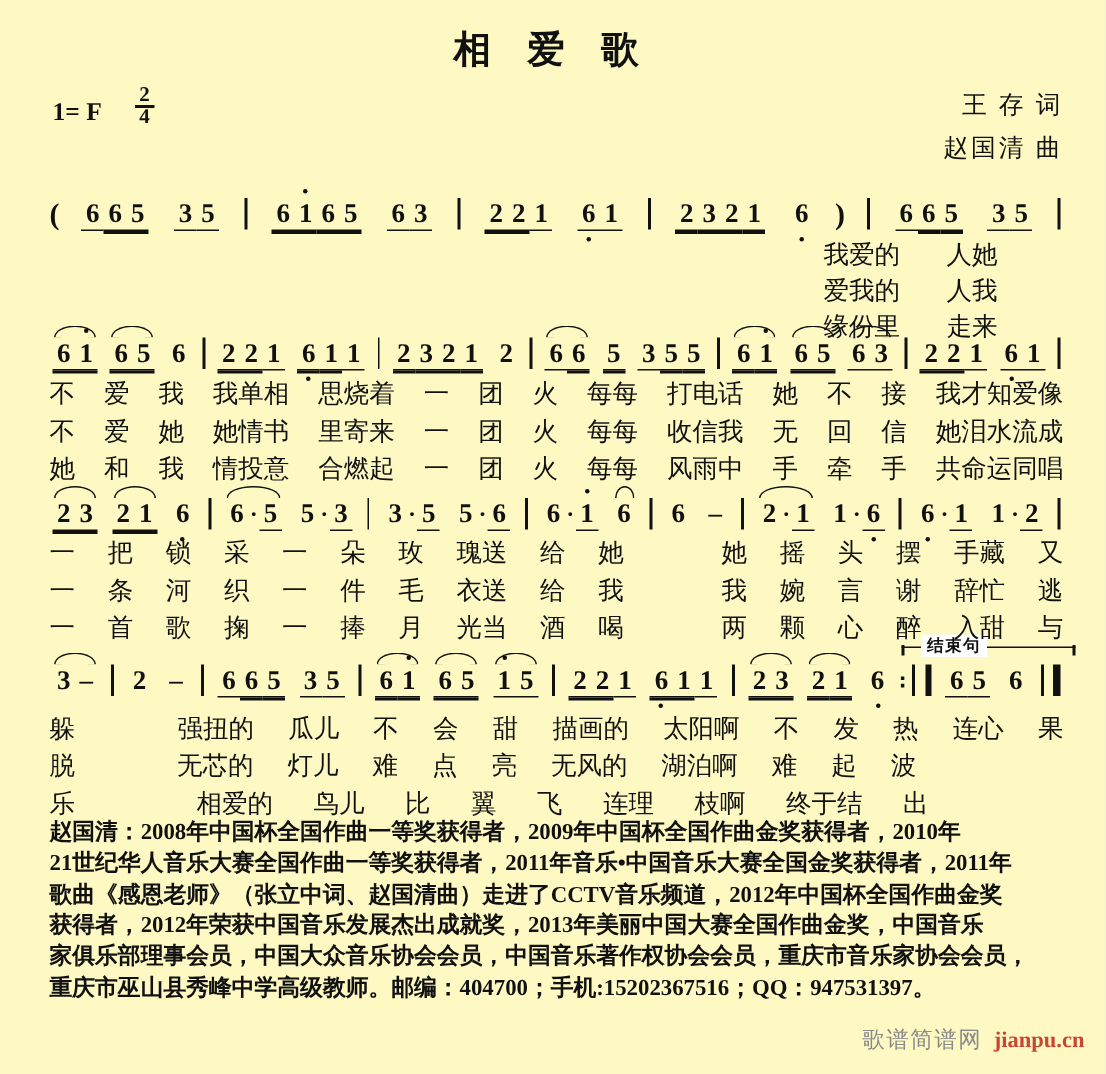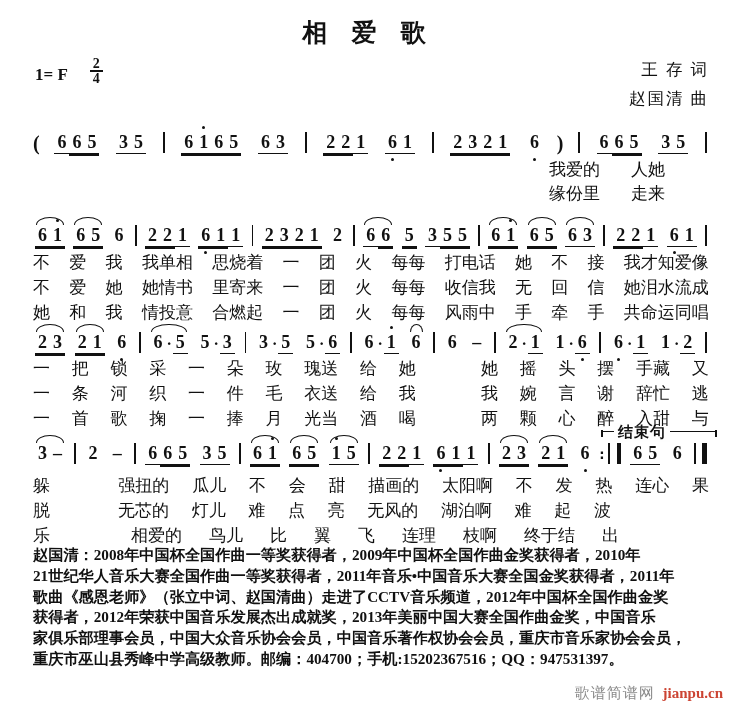--- a/index.html
+++ b/index.html
@@ -1,16 +1,16 @@
 <!DOCTYPE html>
 <html><head>
 <meta charset="utf-8">
 <style>
   html,body{margin:0;padding:0;background:#e8e8e8}
-  #page{position:relative;width:737px;height:716px;background:#ffffff;margin:0 auto;
+  #page{position:relative;width:737px;height:716px;background:#fef9c3;margin:0 auto;
         font-family:"Liberation Serif",serif;color:#111;overflow:hidden}
 
   .title{position:absolute;top:16px;left:0;width:100%;text-align:center;
          font-size:25px;font-weight:bold;letter-spacing:9px}
 
   .keysig{position:absolute;left:35px;top:57px;font-size:17px;font-weight:bold;display:flex;align-items:flex-end}
   .meter{display:inline-block;text-align:center;margin-left:22px;font-size:14px;font-weight:bold;line-height:13px}
   .meter .num{display:block;border-bottom:2px solid #111;padding:0 3px}
   .meter .den{display:block;padding:0 3px}
 
@@ -37,21 +37,21 @@
   .bar.thick{width:4.5px}
   .rep{display:inline-flex;align-items:flex-end;gap:2.5px}
   .rdots{font-family:"DejaVu Sans",sans-serif;font-size:13px;font-weight:bold;margin-bottom:2px}
   .paren{font-size:20px;font-weight:bold;line-height:20px;margin-bottom:1px}
 
   
   .endbox{position:absolute;top:431px;left:601px;width:116px;height:9px;border-top:1.7px solid #111}
   .endbox::before,.endbox::after{content:'';position:absolute;top:-1.7px;width:1.7px;height:7px;background:#111}
   .endbox::before{left:0}.endbox::after{right:0}
   .endbox .lbl{position:absolute;top:-9px;left:13px;background:#fefefe;padding:0 4px;
-        font-size:15px;font-weight:bold;letter-spacing:1px}
+        font-size:11px;font-weight:bold;letter-spacing:1px}
 
   
   .lyblock{position:absolute}
   .ly1{top:158px;left:549px;width:116px}
   .ly2{top:250px;left:33px;width:676px}
   .ly3{top:356px;left:33px;width:676px}
   .ly4{top:473px;left:33px;width:676px}
   .lyr{display:flex;justify-content:space-between;font-size:17px;line-height:25px;width:100%}
   .ly1 .lyr{line-height:24px}
   .lyr-s4-r2{width:578px}
@@ -363,20 +363,24 @@
     </div>
 
   <div class="endbox">
     <span class="lbl">结束句</span>
   </div>
 
   <div class="lyblock ly1" id="ly1">
       <div class="lyr lyr-s1-r1">
         <span class="syl">我爱的</span>
         <span class="syl">人她</span>
+      </div>
+      <div class="lyr lyr-s1-r2">
+        <span class="syl">爱我的</span>
+        <span class="syl">人我</span>
       </div>
       <div class="lyr lyr-s1-r3">
         <span class="syl">缘份里</span>
         <span class="syl">走来</span>
       </div>
     </div>
   <div class="lyblock ly2" id="ly2">
       <div class="lyr lyr-s2-r1">
         <span class="syl">不</span>
         <span class="syl">爱</span>

